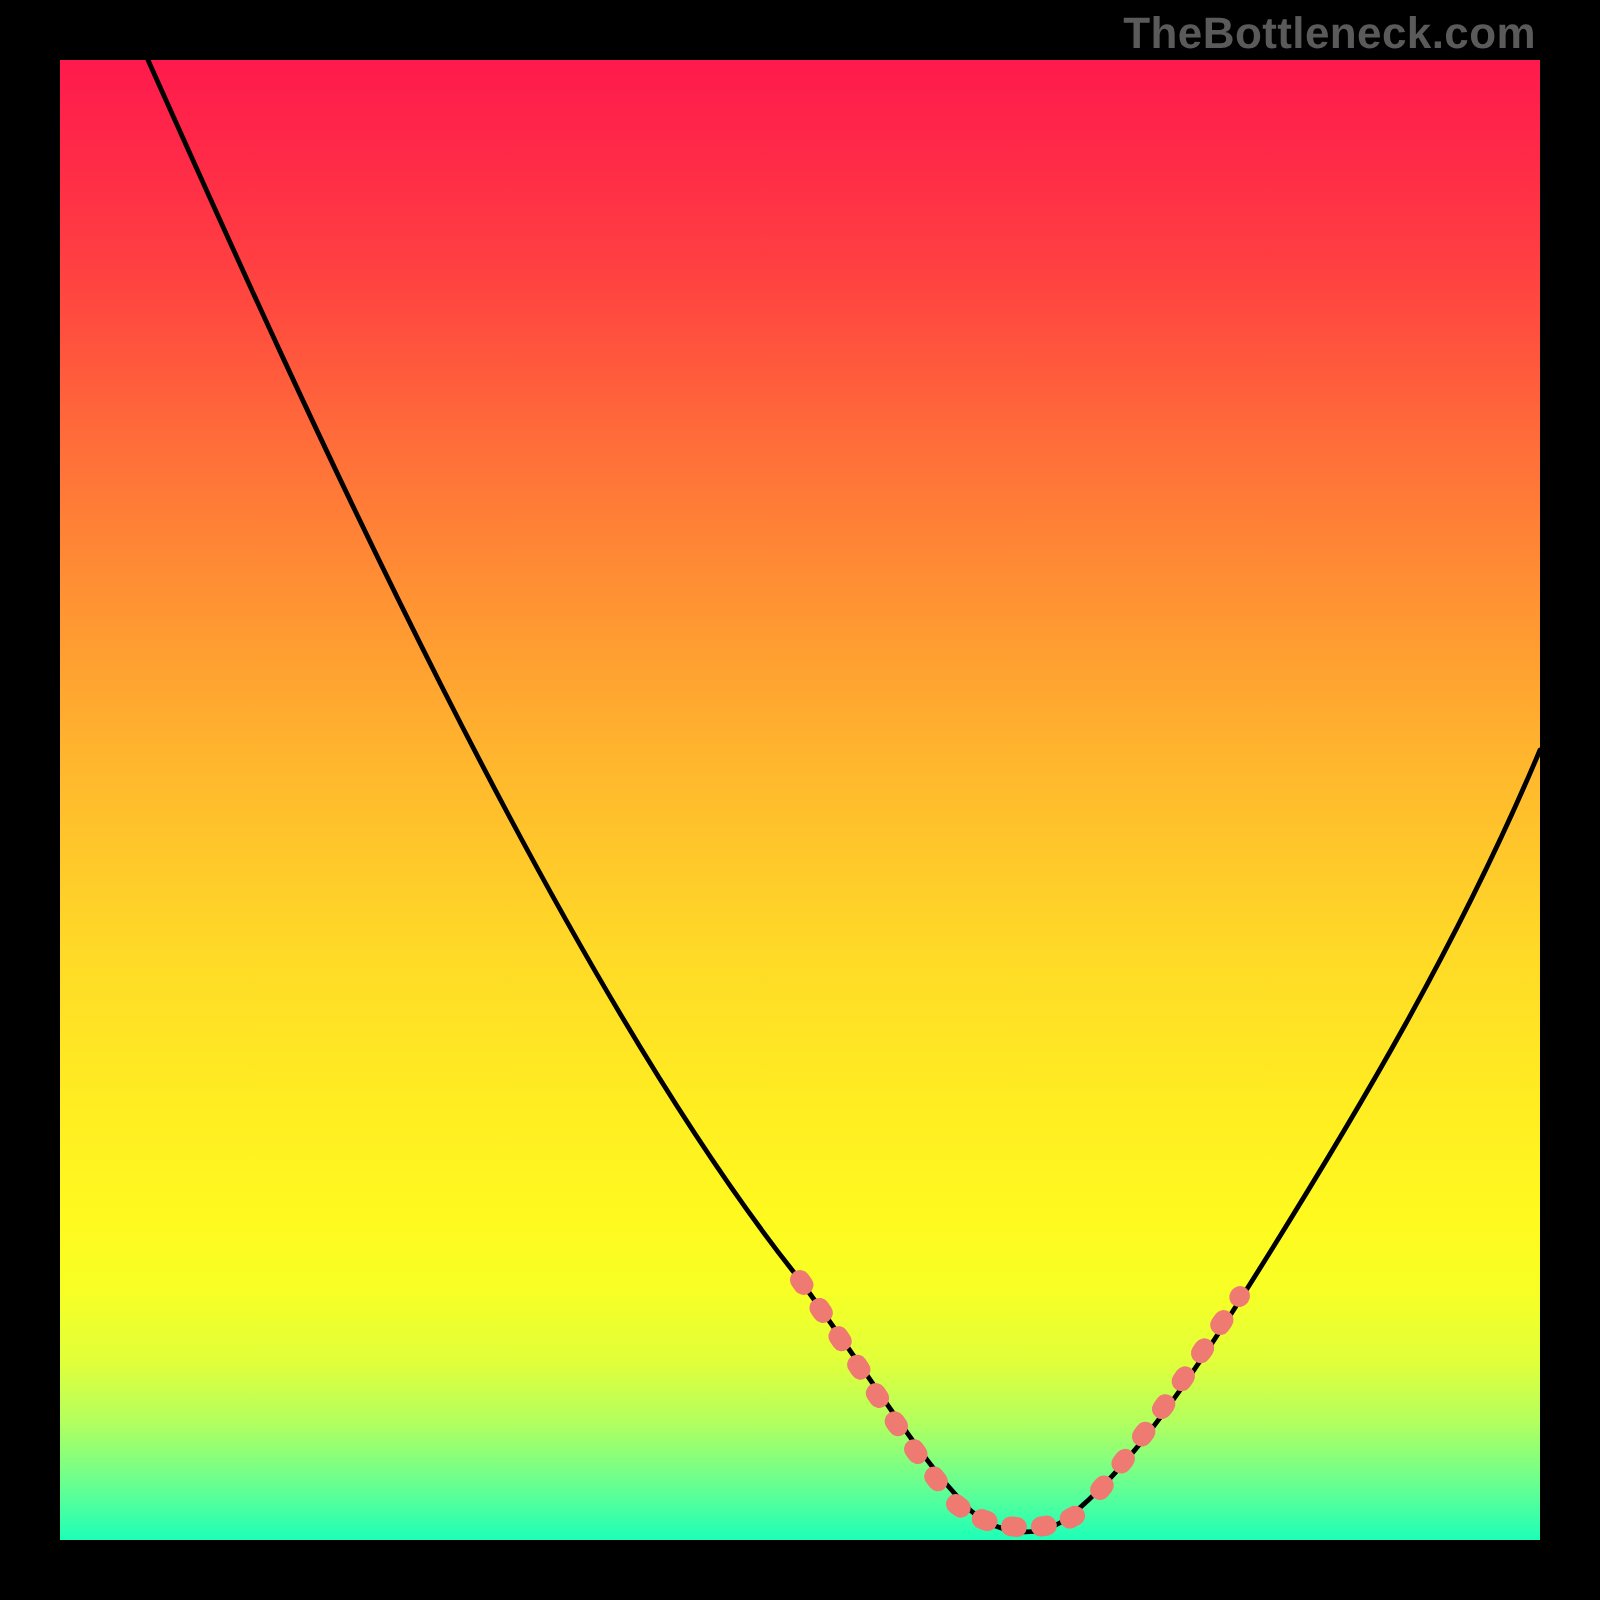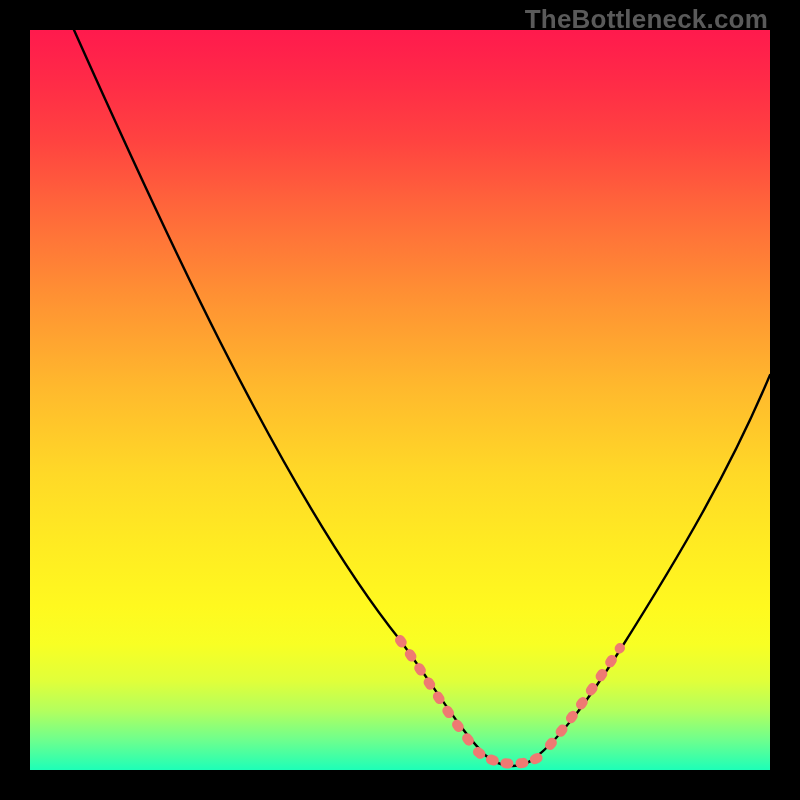--- a/index.html
+++ b/index.html
@@ -47,21 +47,21 @@
       #b3ff5e 92%,
       #6dff8e 96%,
       #1dffb8 100%
     );
   }
   .watermark {
     position: absolute;
     top: 4px;
     right: 32px;
     color: #5a5a5a;
-    font-size: 26px;
+    font-size: 22px;
     font-weight: 600;
     letter-spacing: 0.2px;
     font-family: Arial, Helvetica, sans-serif;
   }
   svg.curve {
     position: absolute;
     inset: 0;
   }
 </style>
 </head>

